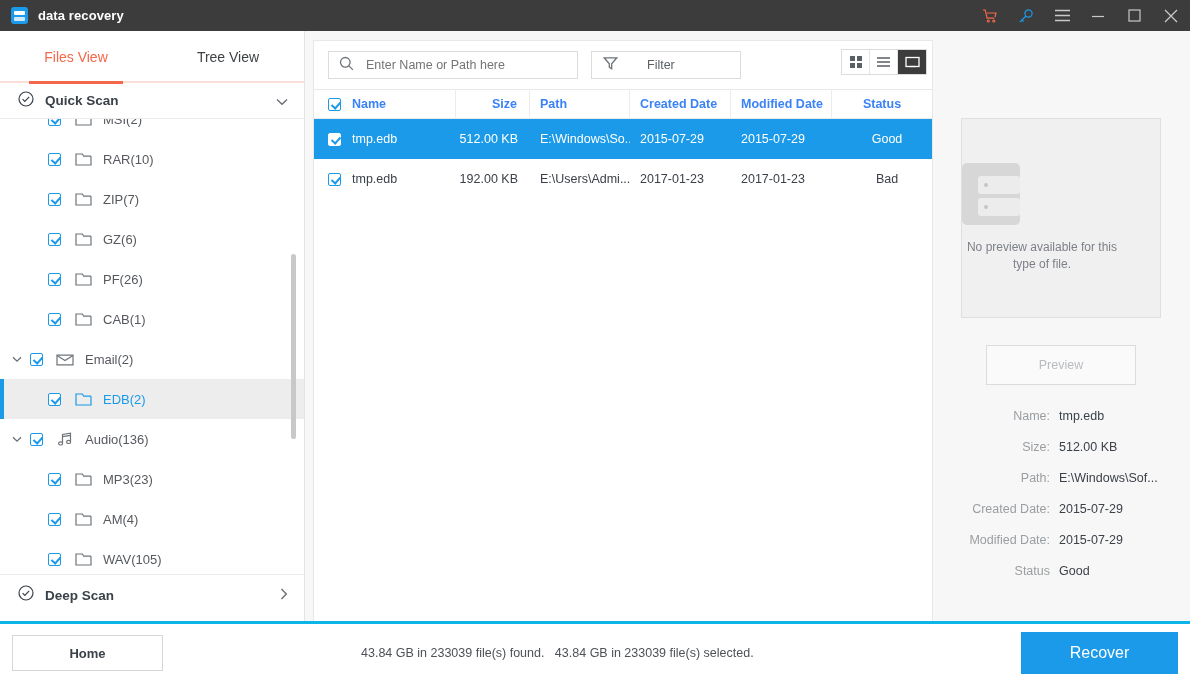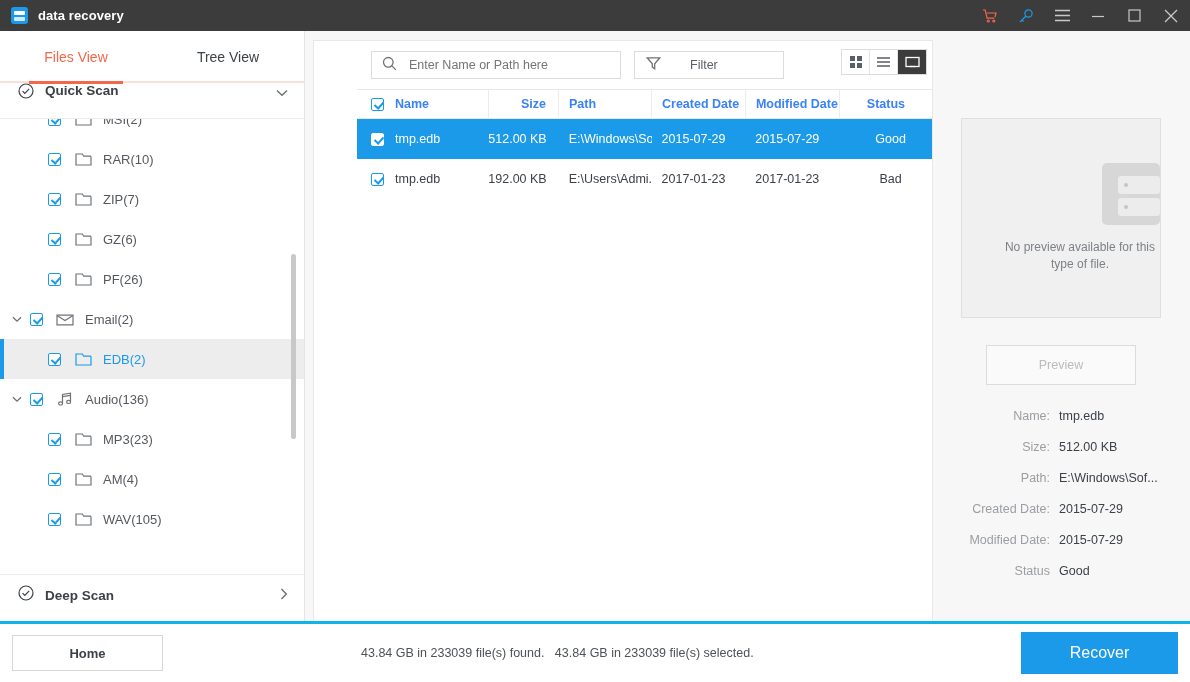--- a/index.html
+++ b/index.html
@@ -50,21 +50,21 @@
   .tabs-underline {
     position: absolute; left: 0; bottom: 0; width: 305px; height: 2px;
     background: #fbdfd9;
   }
   .tab.active .tab-mark {
     position: absolute; bottom: -1px; left: 50%; transform: translateX(-50%);
     width: 94px; height: 3px; background: #f4674a;
   }
 
   .scan-head {
-    height: 36px; display: flex; align-items: flex-start; padding: 0 16px 0 18px;
+    height: 36px; display: flex; align-items: center; padding: 0 16px 0 18px;
     border-bottom: 1px solid #ececec; background: #fff;
   }
   .scan-head .circle-check { flex: 0 0 auto; }
   .scan-title {
     font-size: 13.5px; font-weight: bold; color: #3b4148; margin-left: 11px;
   }
   .scan-chevron { margin-left: auto; color: #6b7076; }
 
   .tree-scroll {
     position: relative; height: 456px; overflow: hidden;
@@ -113,21 +113,21 @@
     background: #fff; cursor: pointer;
   }
   .deep-title {
     font-size: 13.5px; font-weight: bold; color: #3b4148; margin-left: 11px;
   }
   .deep-chevron { margin-left: auto; color: #6b7076; }
 
   
   .center-panel {
     position: absolute; left: 313px; top: 40px; width: 620px; height: 582px;
-    background: #ffffff; border: 1px solid #e8e8e8; padding-left: 43px;
+    background: #ffffff; border: 1px solid #e8e8e8;
   }
   .toolbar {
     height: 48px; display: flex; align-items: center; padding: 0 14px;
   }
   .search-box {
     width: 250px; height: 28px; border: 1px solid #dcdcdc; background: #fff;
     display: flex; align-items: center; padding-left: 10px;
   }
   .search-input {
     border: 0; outline: 0; font-size: 12.5px; color: #9a9a9a;
@@ -197,21 +197,21 @@
   .vt:last-child { border-right: 0; }
   .vt.active { background: #3c3c3c; }
 
   
   .right-panel {
     position: absolute; left: 941px; top: 40px; width: 240px; height: 582px;
   }
   .preview-box {
     margin: 78px auto 0; width: 200px; height: 200px;
     background: #f0f0f0; border: 1px solid #dfdfdf;
-    display: flex; flex-direction: column; align-items: flex-end;
+    display: flex; flex-direction: column; align-items: flex-start;
     justify-content: center;
   }
   .ph-icon { width: 58px; height: 62px; position: relative; margin-bottom: 14px; }
   .ph-body {
     position: absolute; left: 0; top: 0; width: 58px; height: 62px;
     background: #d7d7d7; border-radius: 5px;
   }
   .ph-slot {
     position: absolute; left: 16px; width: 42px; height: 18px;
     background: #ececec; border-radius: 3px; display: flex; align-items: center;
@@ -390,20 +390,31 @@
             <span class="tw-spacer"></span>
             <span class="cbx"></span>
             <span class="tree-icon">
               <svg width="17" height="15" viewBox="0 0 17 15" fill="none" stroke="#6f7479" stroke-width="1.2">
                 <path d="M1 4.2V13h15V4.2"></path>
                 <path d="M1 4.2V2h6.4l1.3 2.2H16"></path>
               </svg>
             </span>
             <span class="tree-label">PF(26)</span>
           </div>
+          <div class="tree-row indent-1">
+            <span class="tw-spacer"></span>
+            <span class="cbx"></span>
+            <span class="tree-icon">
+              <svg width="17" height="15" viewBox="0 0 17 15" fill="none" stroke="#6f7479" stroke-width="1.2">
+                <path d="M1 4.2V13h15V4.2"></path>
+                <path d="M1 4.2V2h6.4l1.3 2.2H16"></path>
+              </svg>
+            </span>
+            <span class="tree-label">CAB(1)</span>
+          </div>
           <div class="tree-row indent-0">
             <span class="tw-chevron">
               <svg width="10" height="7" viewBox="0 0 10 7" fill="none" stroke="#6b7076" stroke-width="1.3">
                 <path d="M1 1.3L5 5.2l4-3.9"></path>
               </svg>
             </span>
             <span class="cbx"></span>
             <span class="tree-icon">
               <svg width="18" height="15" viewBox="0 0 18 15" fill="none" stroke="#6f7479" stroke-width="1.2">
                 <path d="M1 3.2h16v9.6H1z"></path>

